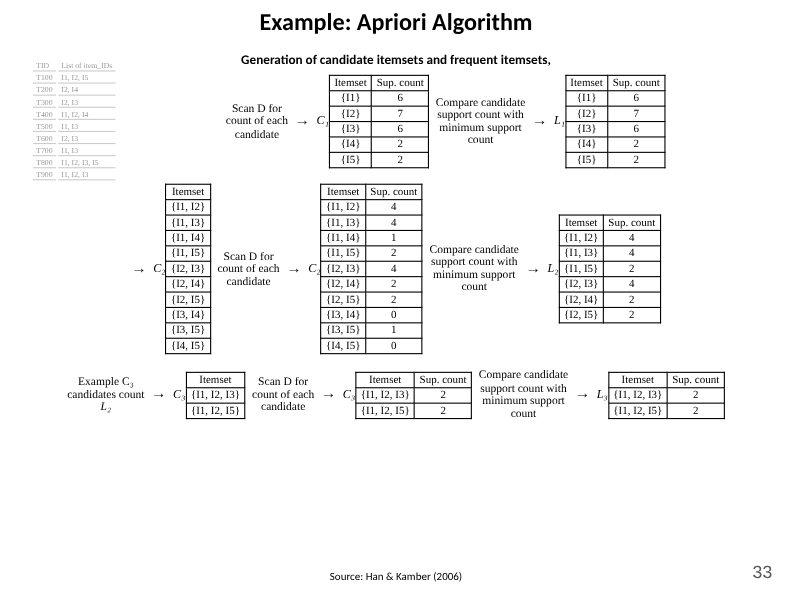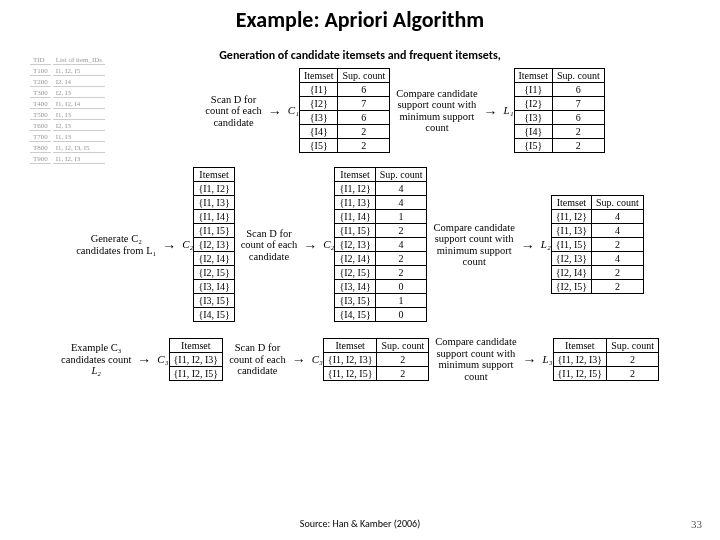--- a/index.html
+++ b/index.html
@@ -6,21 +6,21 @@
   .title{font-family:Calibri,sans-serif;font-weight:bold;font-size:22px;text-align:center;margin-top:6px}
   .subtitle{font-family:Calibri,sans-serif;font-weight:bold;font-size:12px;text-align:center;margin-top:15px;line-height:1.2}
   .tbl{border-collapse:collapse}
   .tbl th,.tbl td{border:1px solid #000;padding:1px 4px;text-align:center;font-size:10px;font-family:"Times New Roman",serif}
   .tbl th{font-weight:normal}
   .cap{font-style:italic;font-size:11px;text-align:center;margin-bottom:1px}
   .step{font-size:10.5px;text-align:center;line-height:1.1}
   .row{display:flex;align-items:center;justify-content:center;gap:6px;margin-top:6px}
   .arrow{font-size:14px}
   .src{font-family:Calibri,sans-serif;font-size:10px;text-align:center;position:absolute;bottom:10px;left:0;right:0}
-  .pg{font-family:Liberation Serif, serif;font-size:11px;position:absolute;bottom:10px;right:18px;color:#555}
+  .pg{font-family:Liberation Sans, sans-serif;font-size:16px;position:absolute;bottom:10px;right:18px;color:#555}
   .blk{display:flex;flex-direction:row;align-items:center}
   .txtable td{border:none;border-bottom:1px solid #ccc;padding:0 3px;font-size:7px;color:#999;text-align:left}
 </style>
 </head>
 <body>
 
 <div class="title">Example: Apriori Algorithm</div>
 <div class="subtitle">
   <span>Generation of candidate itemsets and frequent itemsets,</span><br>
 </div>
@@ -140,21 +140,20 @@
           <tr>
             <td>{I5}</td>
             <td>2</td>
           </tr>
         </tbody>
       </table>
     </div>
 </div>
 
 <div class="row" style="margin-top:14px">
-  <div class="step"><span>Generate C₂</span><br><span>candidates from L₁</span></div>
   <span class="arrow">→</span>
   <div class="blk">
       <div class="cap">C₂</div>
     <table class="tbl">
         <tbody>
           <tr>
             <th>Itemset</th>
           </tr>
     <tr>
             <td>{I1, I2}</td>

